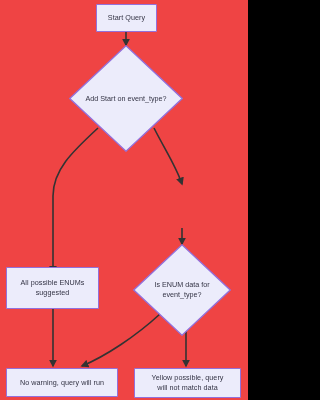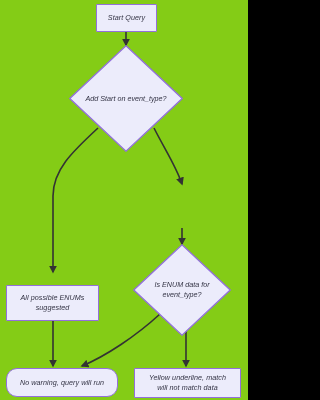--- a/index.html
+++ b/index.html
@@ -11,22 +11,21 @@
   body {
     width: 248px;
     height: 400px;
     overflow: hidden;
     font-family: "Liberation Sans", sans-serif;
   }
   #canvas {
     position: relative;
     width: 248px;
     height: 400px;
-    background: #84cc16;
-    font-style: italic;
+    background: #ef4444;
   }
   #edge-layer {
     position: absolute;
     left: 0;
     top: 0;
     width: 248px;
     height: 400px;
   }
   .node {
     position: absolute;
@@ -110,35 +109,35 @@
   </div>
 
   <div class="diamond-wrap" style="left:69px; top:45px; width:114px; height:107px;">
     <svg class="diamond-shape" viewBox="0 0 114 107" preserveAspectRatio="none">
       <polygon points="57,0.8 113.2,53.5 57,106.2 0.8,53.5" fill="#ececfb" stroke="#9370db" stroke-width="1.3"></polygon>
     </svg>
     <div class="diamond-label">Add Start on event_type?</div>
   </div>
 
 
-  <div class="node node-rect" style="left:6px; top:285px; width:93px; height:36px;align-items:center;">
+  <div class="node node-rect" style="left:6px; top:267px; width:93px; height:42px;align-items:center;">
     <span class="node-label">All possible ENUMs
 suggested</span>
   </div>
 
   <div class="diamond-wrap" style="left:133px; top:244px; width:98px; height:92px;">
     <svg class="diamond-shape" viewBox="0 0 98 92" preserveAspectRatio="none">
       <polygon points="49,0.8 97.2,46 49,91.2 0.8,46" fill="#ececfb" stroke="#9370db" stroke-width="1.3"></polygon>
     </svg>
     <div class="diamond-label">Is ENUM data for
 event_type?</div>
   </div>
 
-  <div class="node node-rect" style="left:6px; top:368px; width:112px; height:29px;border-radius:11px;">
+  <div class="node node-rect" style="left:6px; top:368px; width:112px; height:29px;">
     <span class="node-label">No warning, query will run</span>
   </div>
 
   <div class="node node-rect" style="left:134px; top:368px; width:107px; height:30px;">
-    <span class="node-label">Yellow underline, match
+    <span class="node-label">Yellow possible, query
 will not match data</span>
   </div>
 
 </div>
 
 </body></html>

